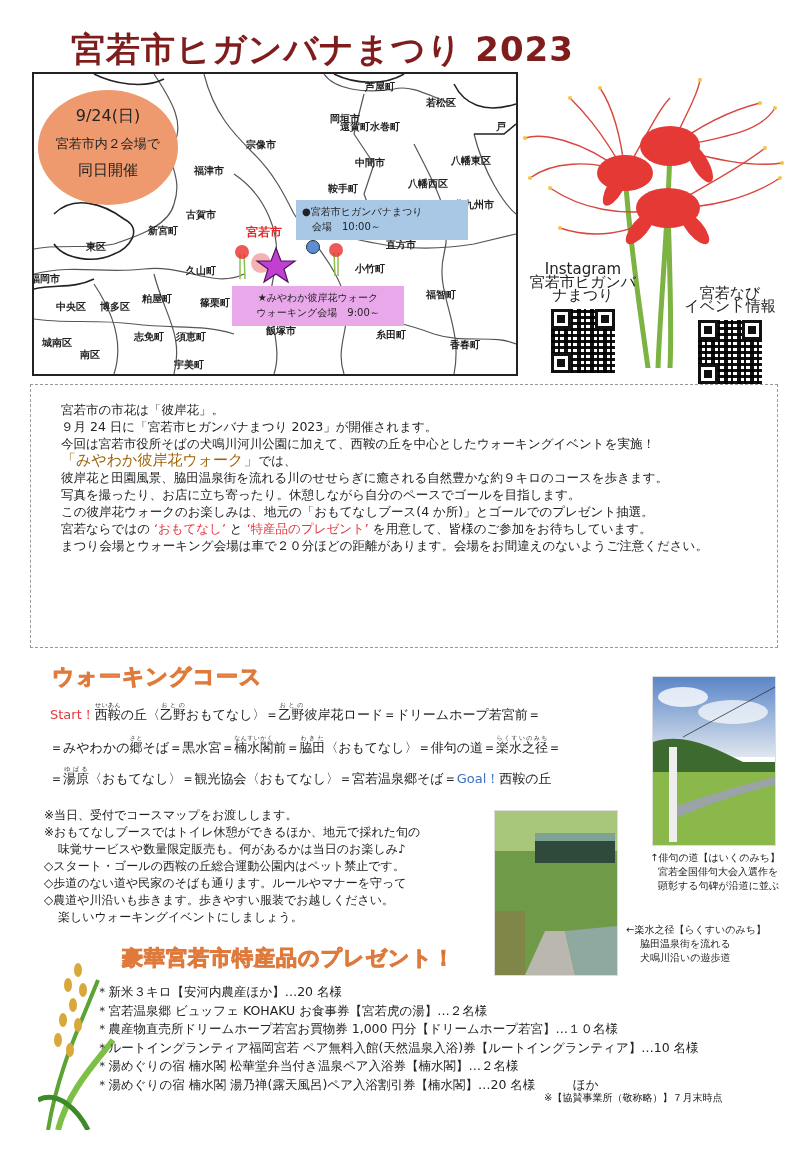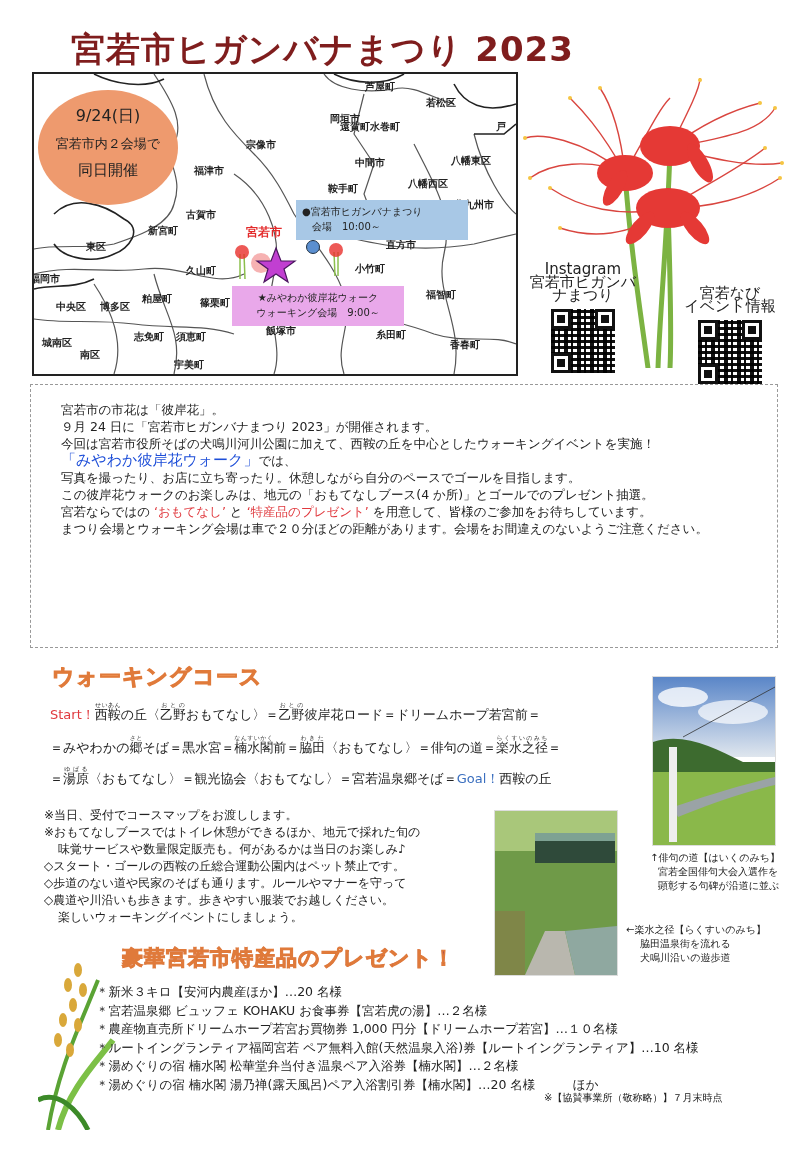--- a/index.html
+++ b/index.html
@@ -35,21 +35,21 @@
         repeating-linear-gradient(90deg, #111 0 4px, #fff 4px 7px, #111 7px 9px, #fff 9px 13px),
         repeating-linear-gradient(0deg, #111 0 3px, #fff 3px 6px); background-blend-mode: multiply;
         position: relative; border: 2px solid #fff; }
   .qr .fp { position: absolute; width: 14px; height: 14px; border: 3px solid #111; background: #fff; }
   .qr .fp::after { content: ""; position: absolute; left: 3px; top: 3px; width: 8px; height: 8px; background: #111; }
 
   
   .intro { left: 30px; top: 384px; width: 748px; height: 264px; border: 1px dashed #999; box-sizing: border-box;
            padding: 16px 0 0 30px; font-size: 12.5px; line-height: 17px; }
   .intro .red { color: #e0393e; }
-  .intro .big-red { color: #1d4ed8; font-size: 15px; }
+  .intro .big-red { color: #a16207; font-size: 15px; }
   .intro .walk-title { font-size: 16px; margin-top: 8px; line-height: 22px; }
   .intro .walk-detail { font-size: 12.5px; padding-left: 12px; margin-top: 2px; }
 
   
   .course-head { left: 52px; top: 662px; font-size: 22px; font-weight: bold; color: #f6a161;
                  -webkit-text-stroke: 1px #e07a3a; letter-spacing: 1px; }
   .course-line { left: 50px; font-size: 13px; color: #222; white-space: nowrap; }
   .course-line .start { color: #e0393e; }
   .course-line .goal { color: #3b6fbf; }
   ruby rt { font-size: 6px; color: #333; }
@@ -235,20 +235,21 @@
   </div>
 </div>
 
 <div class="abs intro">
   <div>宮若市の市花は「彼岸花」。</div>
   <div>９月 24 日に「宮若市ヒガンバナまつり 2023」が開催されます。</div>
   <div>今回は宮若市役所そばの犬鳴川河川公園に加えて、西鞍の丘を中心としたウォーキングイベントを実施！</div>
   <div>
     <span class="big-red">「みやわか彼岸花ウォーク」</span><span>では、</span>
   </div>
+  <div>彼岸花と田園風景、脇田温泉街を流れる川のせせらぎに癒される自然豊かな約９キロのコースを歩きます。</div>
   <div>写真を撮ったり、お店に立ち寄ったり。休憩しながら自分のペースでゴールを目指します。</div>
   <div>この彼岸花ウォークのお楽しみは、地元の「おもてなしブース(4 か所)」とゴールでのプレゼント抽選。</div>
   <div>
     <span>宮若ならではの</span>
     <span class="red">‘おもてなし’</span>
     <span>と</span>
     <span class="red">‘特産品のプレゼント’</span>
     <span>を用意して、皆様のご参加をお待ちしています。</span>
   </div>
   <div>まつり会場とウォーキング会場は車で２０分ほどの距離があります。会場をお間違えのないようご注意ください。</div>

